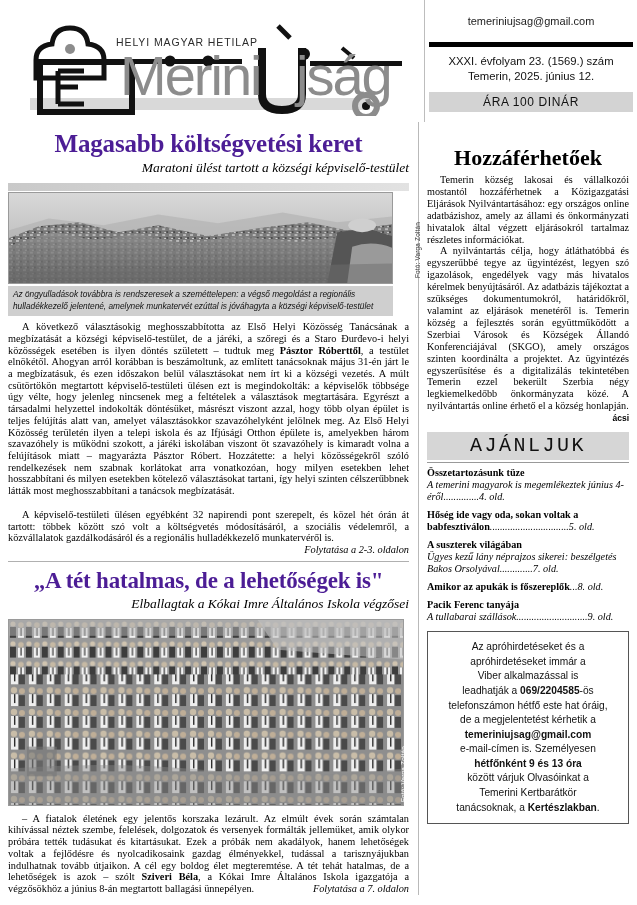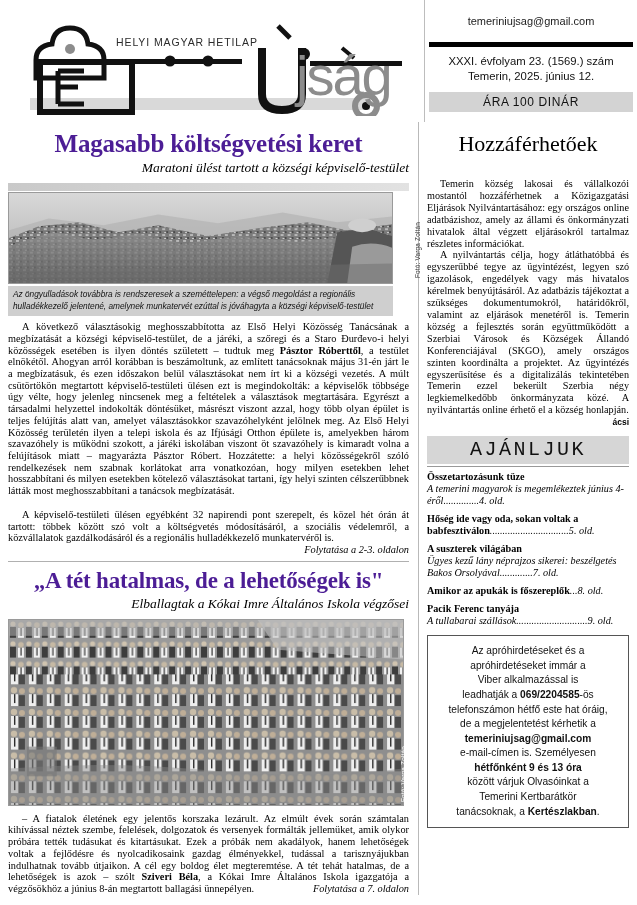--- a/index.html
+++ b/index.html
@@ -201,34 +201,34 @@
     float: right;
     margin-top: 0px;
   }
 
   .clearfix::after { content: ""; display: table; clear: both; }
 
   
   .r-headline {
     text-align: center;
     font-family: "Liberation Serif", serif;
-    font-weight: normal;
+    font-weight: bold;
     font-size: 22px;
     line-height: 25px;
-    margin-top: 9px;
+    margin-top: 23px;
     color: #000;
   }
 
   .r-body {
     font-family: "Liberation Serif", serif;
     font-size: 10.2px;
     line-height: 11.9px;
     text-align: justify;
     color: #000;
-    margin-top: 22px;
+    margin-top: 4px;
   }
   .r-body p { text-indent: 13px; }
 
   .byline {
     text-align: right;
     font-family: Liberation Sans, sans-serif;
     font-weight: bold;
     font-size: 8.5px;
     margin-top: 1px;
   }
@@ -319,20 +319,21 @@
           <rect x="300" y="45" width="92" height="5" fill="#111"></rect>
           <path d="M332 32 L344 42" stroke="#111" stroke-width="4"></path>
 
           <circle cx="356" cy="90" r="11" fill="none" stroke="#8c8c8c" stroke-width="6"></circle>
           <circle cx="356" cy="90" r="4" fill="#111"></circle>
         </svg>
       </div>
 
       <div style="position:absolute;left:34px;top:44px;font-family:'Liberation Sans',sans-serif;font-size:54px;font-weight:bold;color:#111;letter-spacing:-3px;line-height:1;opacity:0;">Te</div>
 
+      <div style="position:absolute;left:120px;top:48px;font-family:'Liberation Sans',sans-serif;font-size:56px;color:#8c8c8c;letter-spacing:-2px;line-height:1;">Merini</div>
 
       <div style="position:absolute;left:296px;top:48px;font-family:'Liberation Sans',sans-serif;font-size:56px;color:#8c8c8c;letter-spacing:-2px;line-height:1;">jság</div>
 
       <div class="tagline">HELYI MAGYAR HETILAP</div>
     </div>
 
     <div class="masthead-right">
       <div class="email-band">temeriniujsag@gmail.com</div>
       <div class="black-rule"></div>
       <div class="issue-block">

